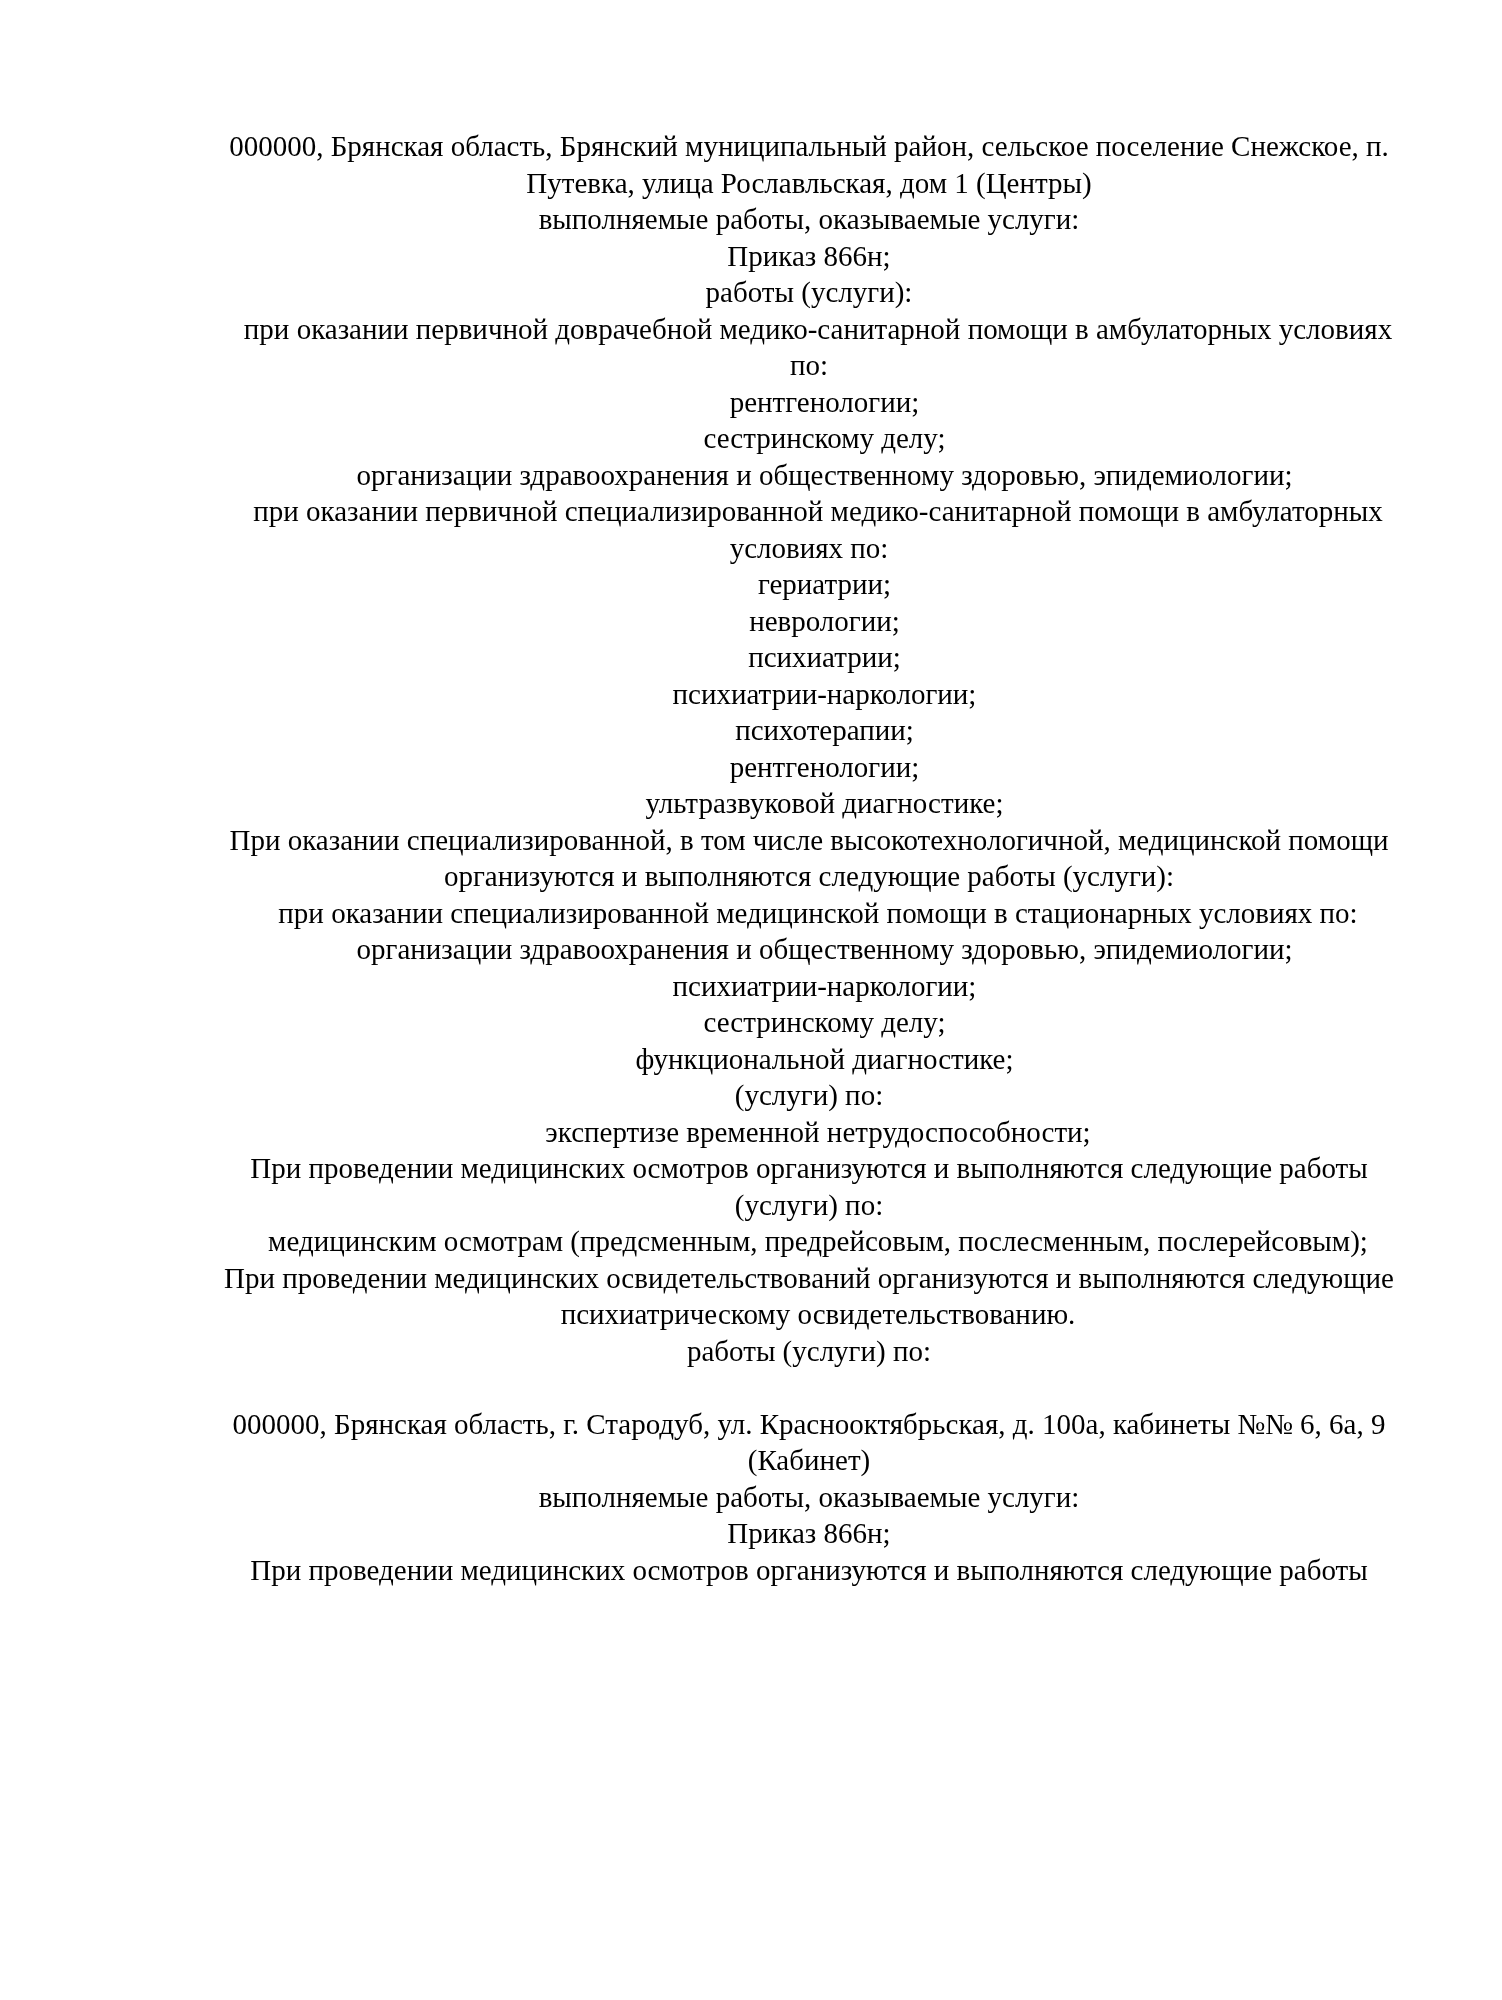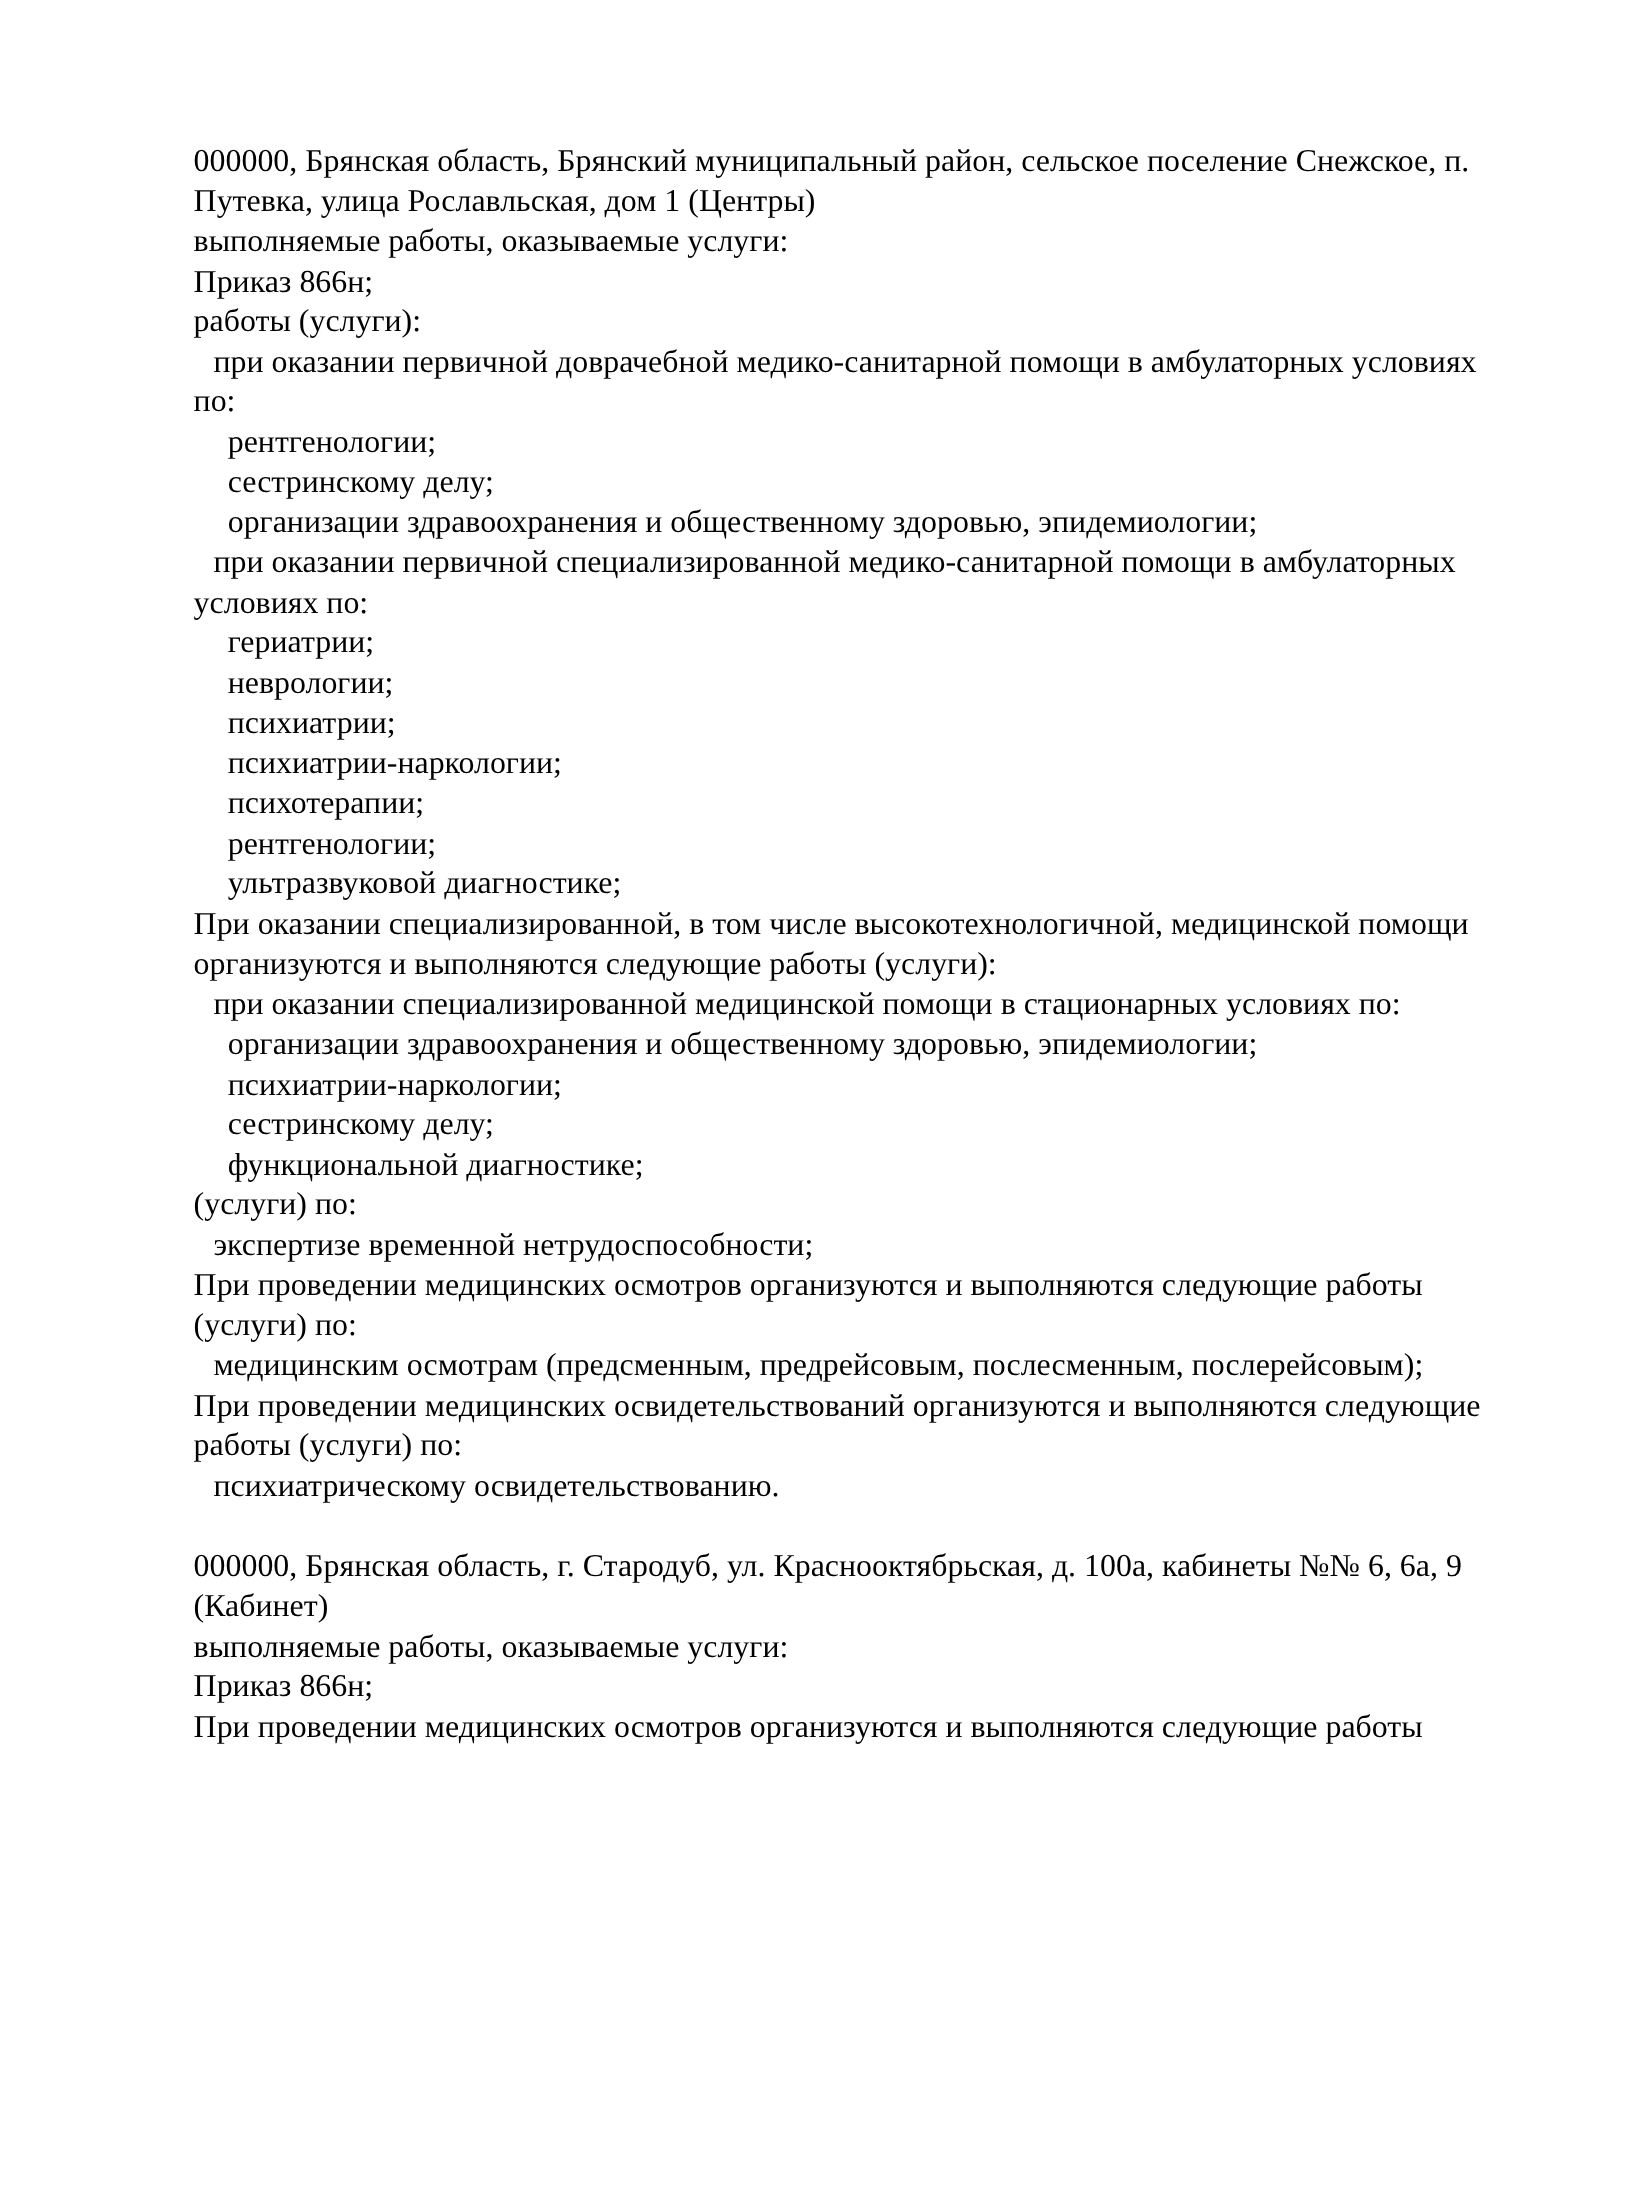--- a/index.html
+++ b/index.html
@@ -18,20 +18,21 @@
   .doc {
     position: absolute;
     top: 128px;
     left: 176px;
     right: 60px;
     color: #000000;
     font-family: "Liberation Serif", "DejaVu Serif", serif;
     font-size: 29px;
     line-height: 36.5px;
     white-space: nowrap;
+    text-align: center;
   }
   .line {
     min-height: 36.5px;
   }
   .indent-0 { padding-left: 0; }
   .indent-1 { padding-left: 18px; }
   .indent-2 { padding-left: 31px; }
 </style>
 </head>
 <body>
@@ -63,22 +64,22 @@
       <div class="line indent-2">организации здравоохранения и общественному здоровью, эпидемиологии;</div>
       <div class="line indent-2">психиатрии-наркологии;</div>
       <div class="line indent-2">сестринскому делу;</div>
       <div class="line indent-2">функциональной диагностике;</div>
       <div class="line indent-0">(услуги) по:</div>
       <div class="line indent-1">экспертизе временной нетрудоспособности;</div>
       <div class="line indent-0">При проведении медицинских осмотров организуются и выполняются следующие работы</div>
       <div class="line indent-0">(услуги) по:</div>
       <div class="line indent-1">медицинским осмотрам (предсменным, предрейсовым, послесменным, послерейсовым);</div>
       <div class="line indent-0">При проведении медицинских освидетельствований организуются и выполняются следующие</div>
+      <div class="line indent-1">психиатрическому освидетельствованию.</div>
       <div class="line indent-0">работы (услуги) по:</div>
-      <div class="line indent-1">психиатрическому освидетельствованию.</div>
       <div class="line indent-0"></div>
       <div class="line indent-0">000000, Брянская область, г. Стародуб, ул. Краснооктябрьская, д. 100а, кабинеты №№ 6, 6а, 9</div>
       <div class="line indent-0">(Кабинет)</div>
       <div class="line indent-0">выполняемые работы, оказываемые услуги:</div>
       <div class="line indent-0">Приказ 866н;</div>
       <div class="line indent-0">При проведении медицинских осмотров организуются и выполняются следующие работы</div>
     </div>
 </div>
 
 </body></html>

